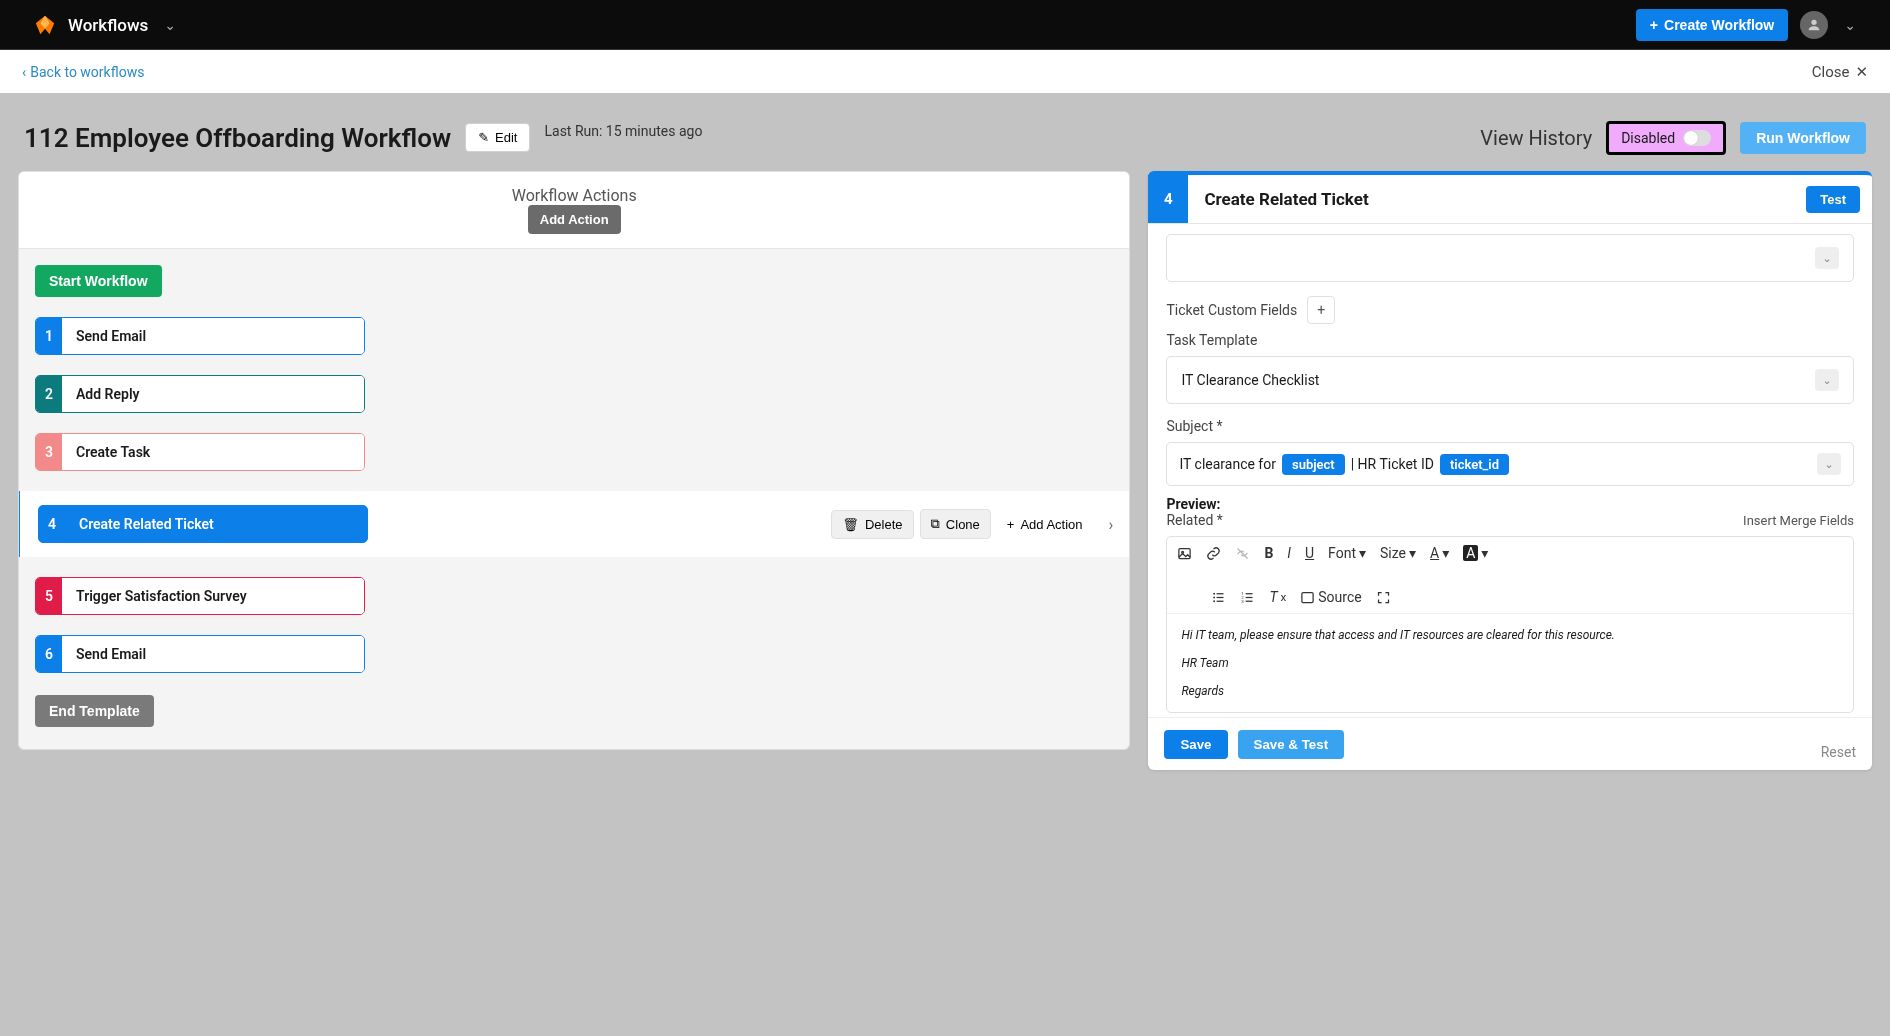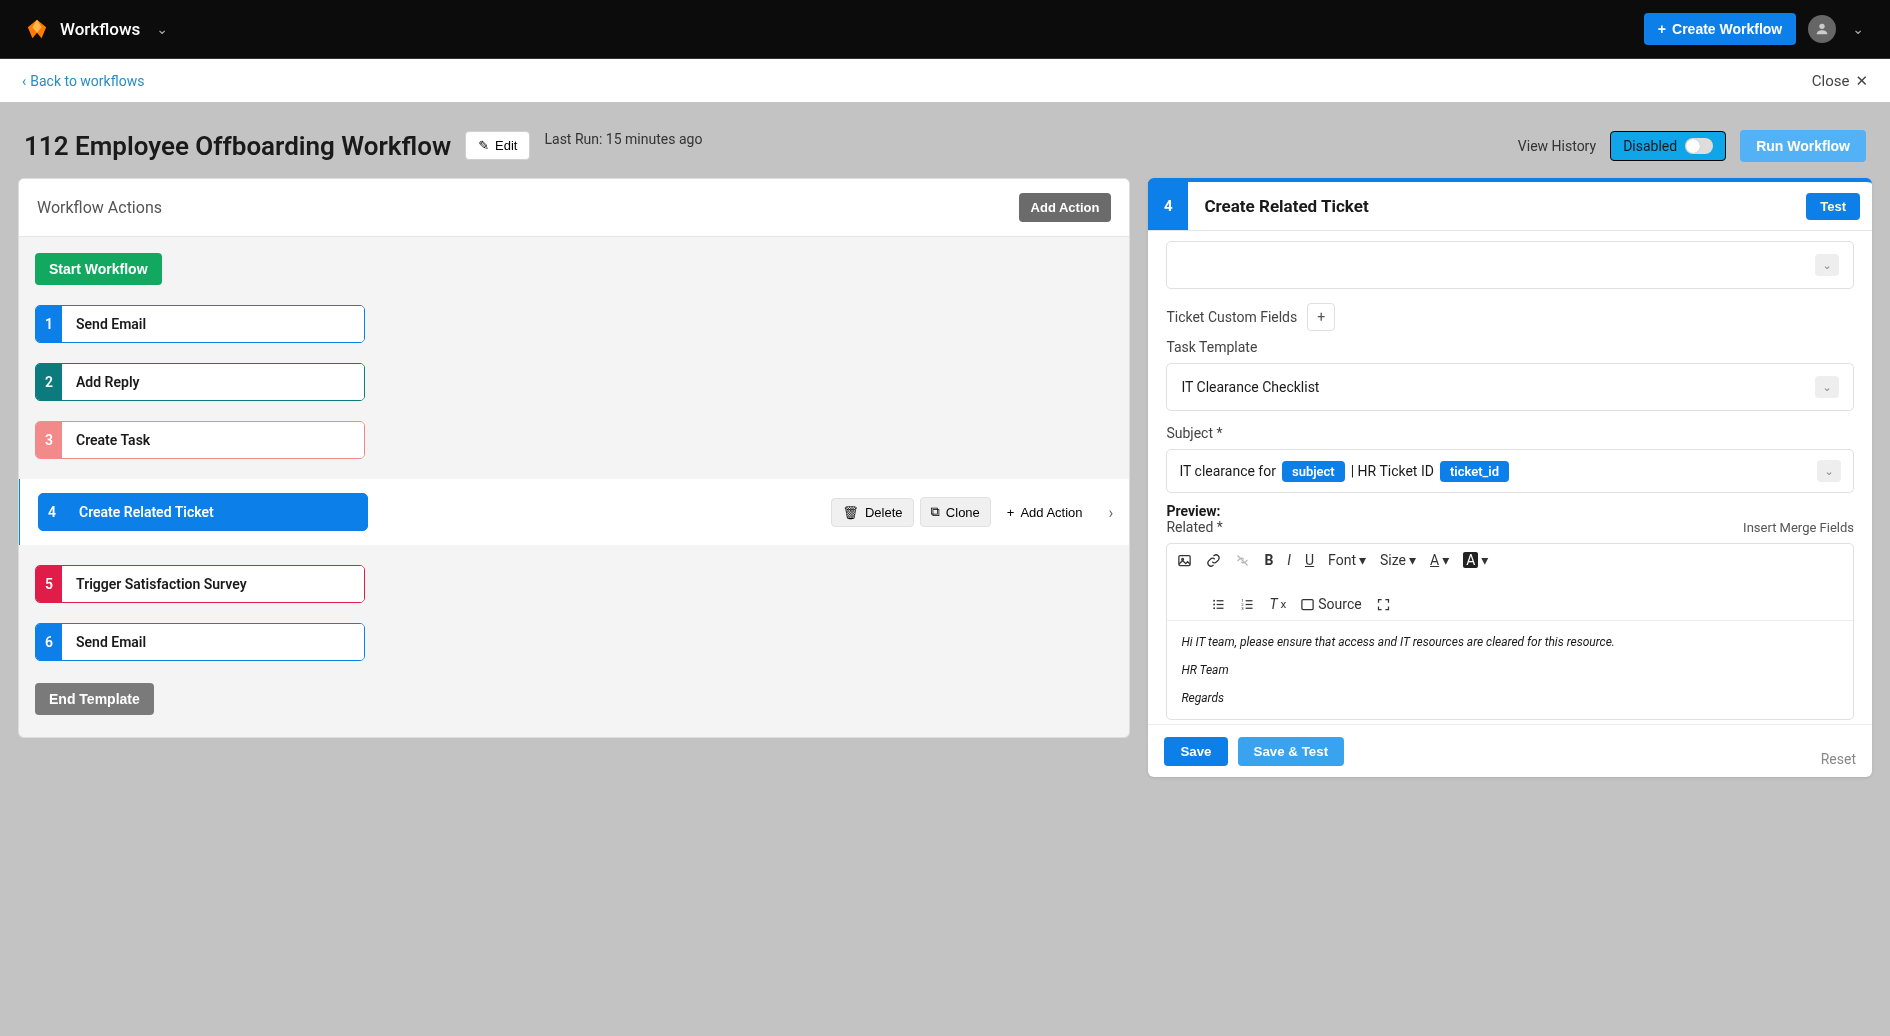--- a/index.html
+++ b/index.html
@@ -1,48 +1,48 @@
 <!DOCTYPE html>
 <html><head>
 <meta charset="utf-8">
 <style>
 * { box-sizing: border-box; margin: 0; padding: 0; }
 body { font-family: -apple-system, BlinkMacSystemFont, "Segoe UI", Roboto, "Helvetica Neue", Arial, sans-serif; font-size: 14px; color: #1a1a1a; background: #c3c3c3; }
-.topbar { background: #0c0c0c; height: 58px; display: flex; align-items: center; padding: 0 26px; justify-content: space-between; }
+.topbar { background: #0c0c0c; height: 49px; display: flex; align-items: center; padding: 0 34px; justify-content: space-between; }
 .topbar-left { display: flex; align-items: center; gap: 12px; }
 .logo-icon svg { width: 22px; height: 22px; display: block; }
 .topbar-title { color: #fff; font-size: 17px; font-weight: 500; }
 .chev { color: #aaa; margin-left: 4px; }
 .topbar-right { display: flex; align-items: center; gap: 12px; }
 .create-btn { background: #0d7fe9; color: #fff; border: none; border-radius: 4px; padding: 8px 14px; font-size: 14px; font-weight: 600; display: flex; align-items: center; gap: 6px; cursor: pointer; }
 .avatar { width: 28px; height: 28px; border-radius: 50%; background: #666; display:flex; align-items:center; justify-content:center; }
 .avatar svg { width:16px; height:16px; fill:#ccc; }
 
 .subbar { background: #fff; height: 44px; display: flex; align-items: center; justify-content: space-between; padding: 0 22px; border-top:1px solid #333; }
 .back-link { color: #2b8bc2; font-size: 14px; cursor: pointer; display:flex; align-items:center; gap:4px; }
 .close-link { color: #444; font-size: 15px; display:flex; align-items:center; gap:6px; cursor:pointer; }
 
 .page { padding: 14px 18px; }
 .header-row { background:#c3c3c3; display:flex; align-items:center; justify-content:space-between; padding: 14px 6px 16px; }
 .header-left { display:flex; align-items:flex-start; gap:14px; }
 .h1 { font-size: 26px; font-weight: 600; }
 .edit-btn { background:#fff; border:1px solid #d0d0d0; border-radius:4px; padding:6px 12px; font-size:13px; display:flex; align-items:center; gap:6px; cursor:pointer; }
 .lastrun { color:#333; font-size:14px; }
 .header-right { display:flex; align-items:center; gap:14px; }
-.viewhist { color:#333; font-size:14px; cursor:pointer; }
-.disabled-toggle { background:#0ea5e9; border:1px solid #000000; border-radius:4px; padding:6px 12px; display:flex; align-items:center; gap:8px; cursor:pointer; }
+.viewhist { color:#333; font-size:20px; cursor:pointer; }
+.disabled-toggle { background:#f0abfc; border:3px solid #000000; border-radius:4px; padding:6px 12px; display:flex; align-items:center; gap:8px; cursor:pointer; }
 .toggle-track { width:28px; height:16px; border-radius:10px; background:#ddd; position:relative; }
 .toggle-thumb { width:14px; height:14px; border-radius:50%; background:#fff; position:absolute; top:1px; left:1px; box-shadow:0 0 1px rgba(0,0,0,.3); }
 .run-btn { background:#52b2f5; color:#fff; border:none; border-radius:4px; padding:8px 16px; font-size:14px; font-weight:600; cursor:pointer; }
 
 .cols { display:flex; gap:18px; align-items:flex-start; }
 .left-col { flex: 0 0 60%; background:#f4f4f4; border-radius:6px; overflow:hidden; border:1px solid #ddd; }
 .right-col { flex:1; background:#fff; border-radius:6px; border-top:4px solid #0d7fe9; box-shadow: 0 1px 3px rgba(0,0,0,.1); display:flex; flex-direction:column; }
 
-.wf-head { background:#fff; padding:14px 18px; display:flex; justify-content:space-between; align-items:center; border-bottom:1px solid #e5e5e5; }
+.wf-head { background:#fff; padding:14px 18px; display:flex; justify-content:space-between; align-items:center; border-bottom:1px solid #e5e5e5;flex-direction:column; }
 .wf-head-label { font-size:16px; color:#555; }
 .add-action-btn { background:#6b6b6b; color:#fff; border:none; border-radius:4px; padding:7px 12px; font-size:13px; font-weight:600; cursor:pointer; }
 
 .actions { padding: 16px; }
 .start-btn, .end-btn { background:#12a85f; color:#fff; border:none; border-radius:4px; padding:8px 14px; font-size:14px; font-weight:600; cursor:pointer; }
 .end-btn { background:#7a7a7a; }
 
 .action-row { display:flex; align-items:center; margin-top:20px; }
 .action-pill { display:flex; align-items:stretch; width:330px; border-radius:5px; overflow:hidden; border:1px solid; cursor:pointer; }
 .num { width:26px; display:flex; align-items:center; justify-content:center; font-size:14px; font-weight:600; color:#fff; }

